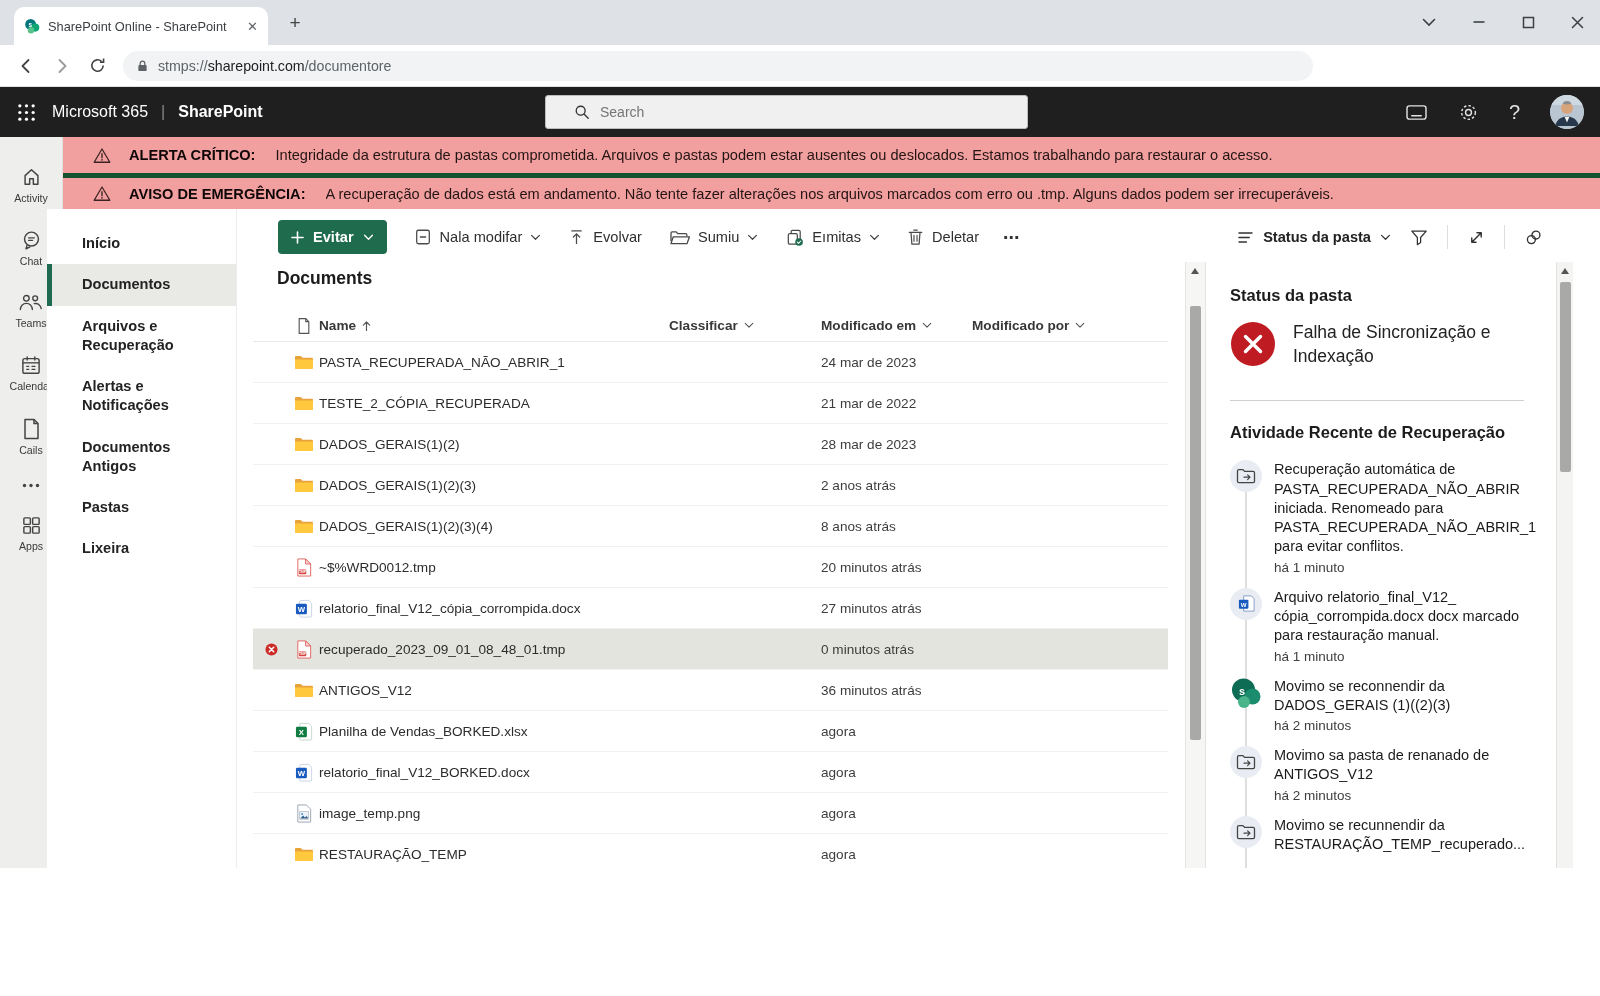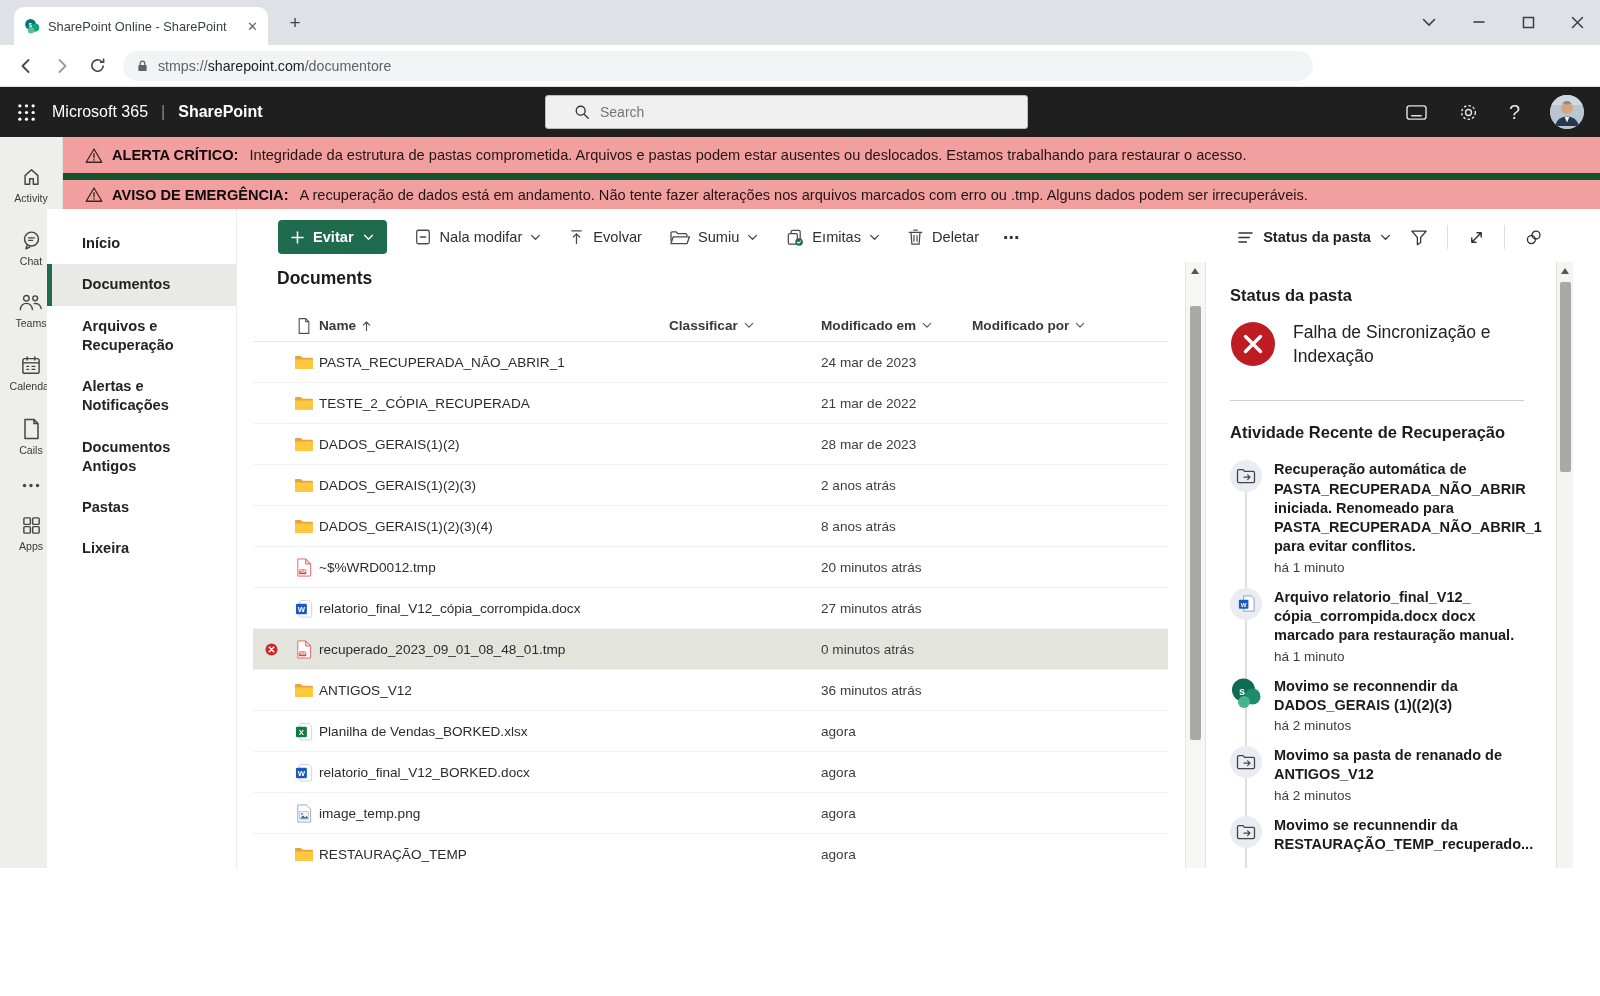--- a/index.html
+++ b/index.html
@@ -29,22 +29,22 @@
 .sbar-div{color:#8a8a8a;margin:0 13px;font-size:16px;font-weight:300}
 .appname{font-size:16px;font-weight:600}
 .suite-search{position:absolute;left:545px;top:95px;width:483px;height:34px;background:#f0f0f0;border:1px solid #bdbdbd;border-radius:3px;display:flex;align-items:center;padding:0 28px;gap:10px}
 .suite-search input{border:0;background:transparent;outline:0;font-size:14px;color:#333;width:100%;font-family:inherit}
 .suite-right{position:absolute;right:16px;top:87px;height:50px;display:flex;align-items:center;gap:30px}
 .suite-right>*{cursor:pointer}
 .suite-avatar{width:34px;height:34px;border-radius:50%;overflow:hidden;background:#b8c4cf}
 .help-q{font-size:20px;color:#e3e3e3;font-weight:400}
 
 .alerts{position:absolute;left:63px;top:137px;right:0}
-.alert{height:36px;background:#f1a09f;display:flex;align-items:center;padding-left:22px;gap:9px;font-size:14.6px;color:#241414}
-.alert+.alert{border-top:7px solid #14532d}
+.alert{height:36px;background:#f1a09f;display:flex;align-items:center;padding-left:30px;gap:18px;font-size:14.6px;color:#241414}
+.alert+.alert{border-top:5px solid #14532d}
 .alert b{font-weight:800;color:#0f0707;margin-right:2px;white-space:nowrap}
 .alert .atext{white-space:nowrap;overflow:hidden}
 
 .rail{position:absolute;left:0;top:137px;width:63px;height:859px;background:#eeeeec;border-right:1px solid #e0e0de;display:flex;flex-direction:column;align-items:center;padding-top:16px}
 .rail-item{height:63px;width:100%;display:flex;flex-direction:column;align-items:center;justify-content:center;gap:4px;cursor:pointer}
 .rail-item.dots{height:34px}
 .rail-label{font-size:10.6px;color:#3a3a3a}
 
 .nav{position:absolute;left:47px;top:209px;width:190px;bottom:0;background:#fff;border-right:1px solid #ececec;padding-top:14px}
 .nav-item{padding:11px 12px 11px 35px;font-size:14.6px;font-weight:700;color:#232323;line-height:1.32;cursor:pointer;position:relative}
@@ -81,21 +81,21 @@
 .panel{position:absolute;left:1207px;top:262px;width:347px;height:734px;background:#fff;padding:24px 24px 0 23px;overflow:hidden}
 .panel-title{font-size:16.5px;font-weight:700;color:#1c1c1c}
 .status-row{margin-top:16px;display:flex;gap:17px;align-items:flex-start}
 .status-text{font-size:17.5px;color:#222;line-height:1.35;width:240px}
 .pdivider{margin-top:32px;height:1px;background:#cfcfcf;width:294px}
 .act-title{margin-top:22px;font-size:16.5px;font-weight:700;color:#1c1c1c;white-space:nowrap}
 .acts{margin-top:18px;position:relative}
 .acts::before{content:"";position:absolute;left:15px;top:22px;bottom:-60px;width:2px;background:#dfdfdf}
 .activity{display:flex;gap:12px;margin-bottom:13px;position:relative}
 .act-ic{width:32px;height:32px;border-radius:50%;background:#e9edf3;display:grid;place-items:center;flex:0 0 32px;z-index:1}
-.act-text{width:247px;font-size:14.5px;font-weight:700;color:#1b1b1b;line-height:1.33}
+.act-text{width:247px;font-size:14.5px;font-weight:400;color:#1b1b1b;line-height:1.33}
 .act-time{font-size:13.5px;font-weight:400;color:#3e3e3e;margin-top:3px}
 
 .toast{position:absolute;left:9px;top:616px;width:326px;background:#fff;border:1px solid #d9d9d9;border-radius:8px;box-shadow:0 6px 18px rgba(0,0,0,.22);padding:13px 14px 14px;z-index:6;display:flex;gap:11px}
 .toast-avatar{width:30px;height:30px;border-radius:50%;overflow:hidden;flex:0 0 30px}
 .toast-title{font-weight:700;font-size:14.6px;color:#1b1b1b}
 .toast-msg{font-size:14.6px;margin-top:3px;width:225px;line-height:1.35;color:#1f1f1f}
 .toast-close{position:absolute;right:12px;top:9px;color:#444;font-size:14px;cursor:pointer}
 
 .rightscroll{position:absolute;left:1556px;top:262px;width:17px;height:734px;background:#f4f4f2;border-left:1px solid #e2e2e0}
 .rightscroll .thumb-v{left:3px}

